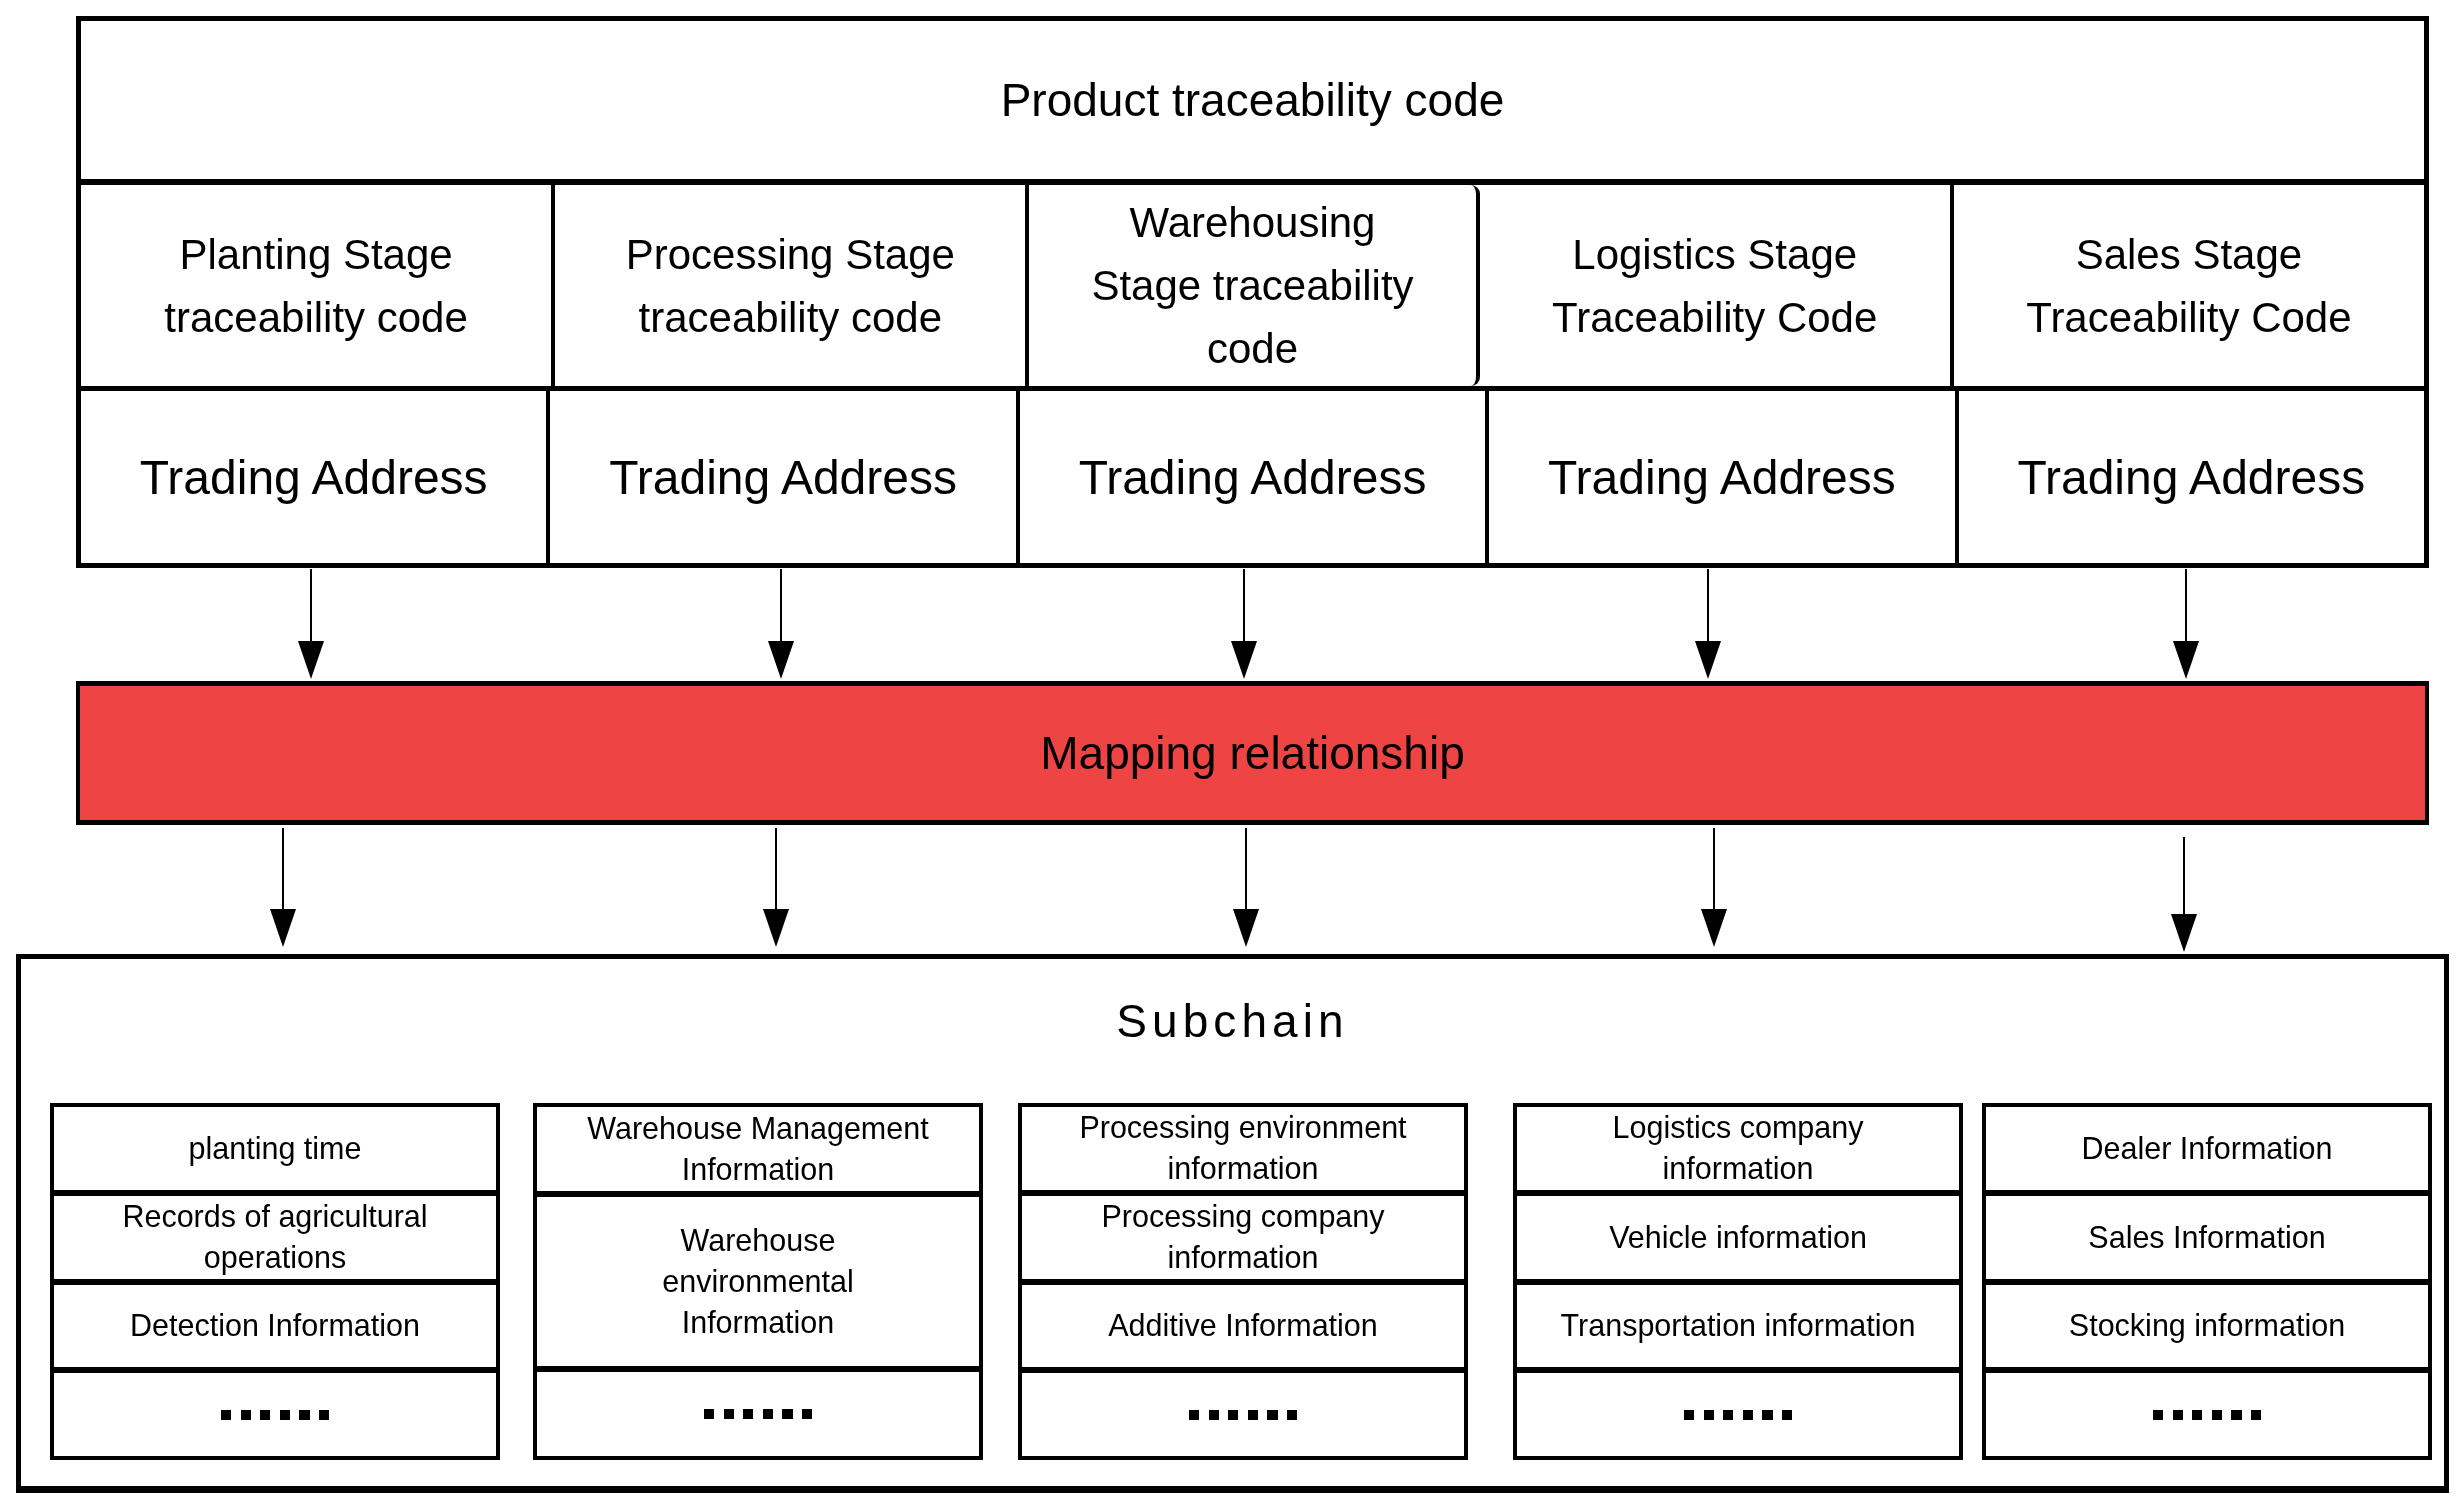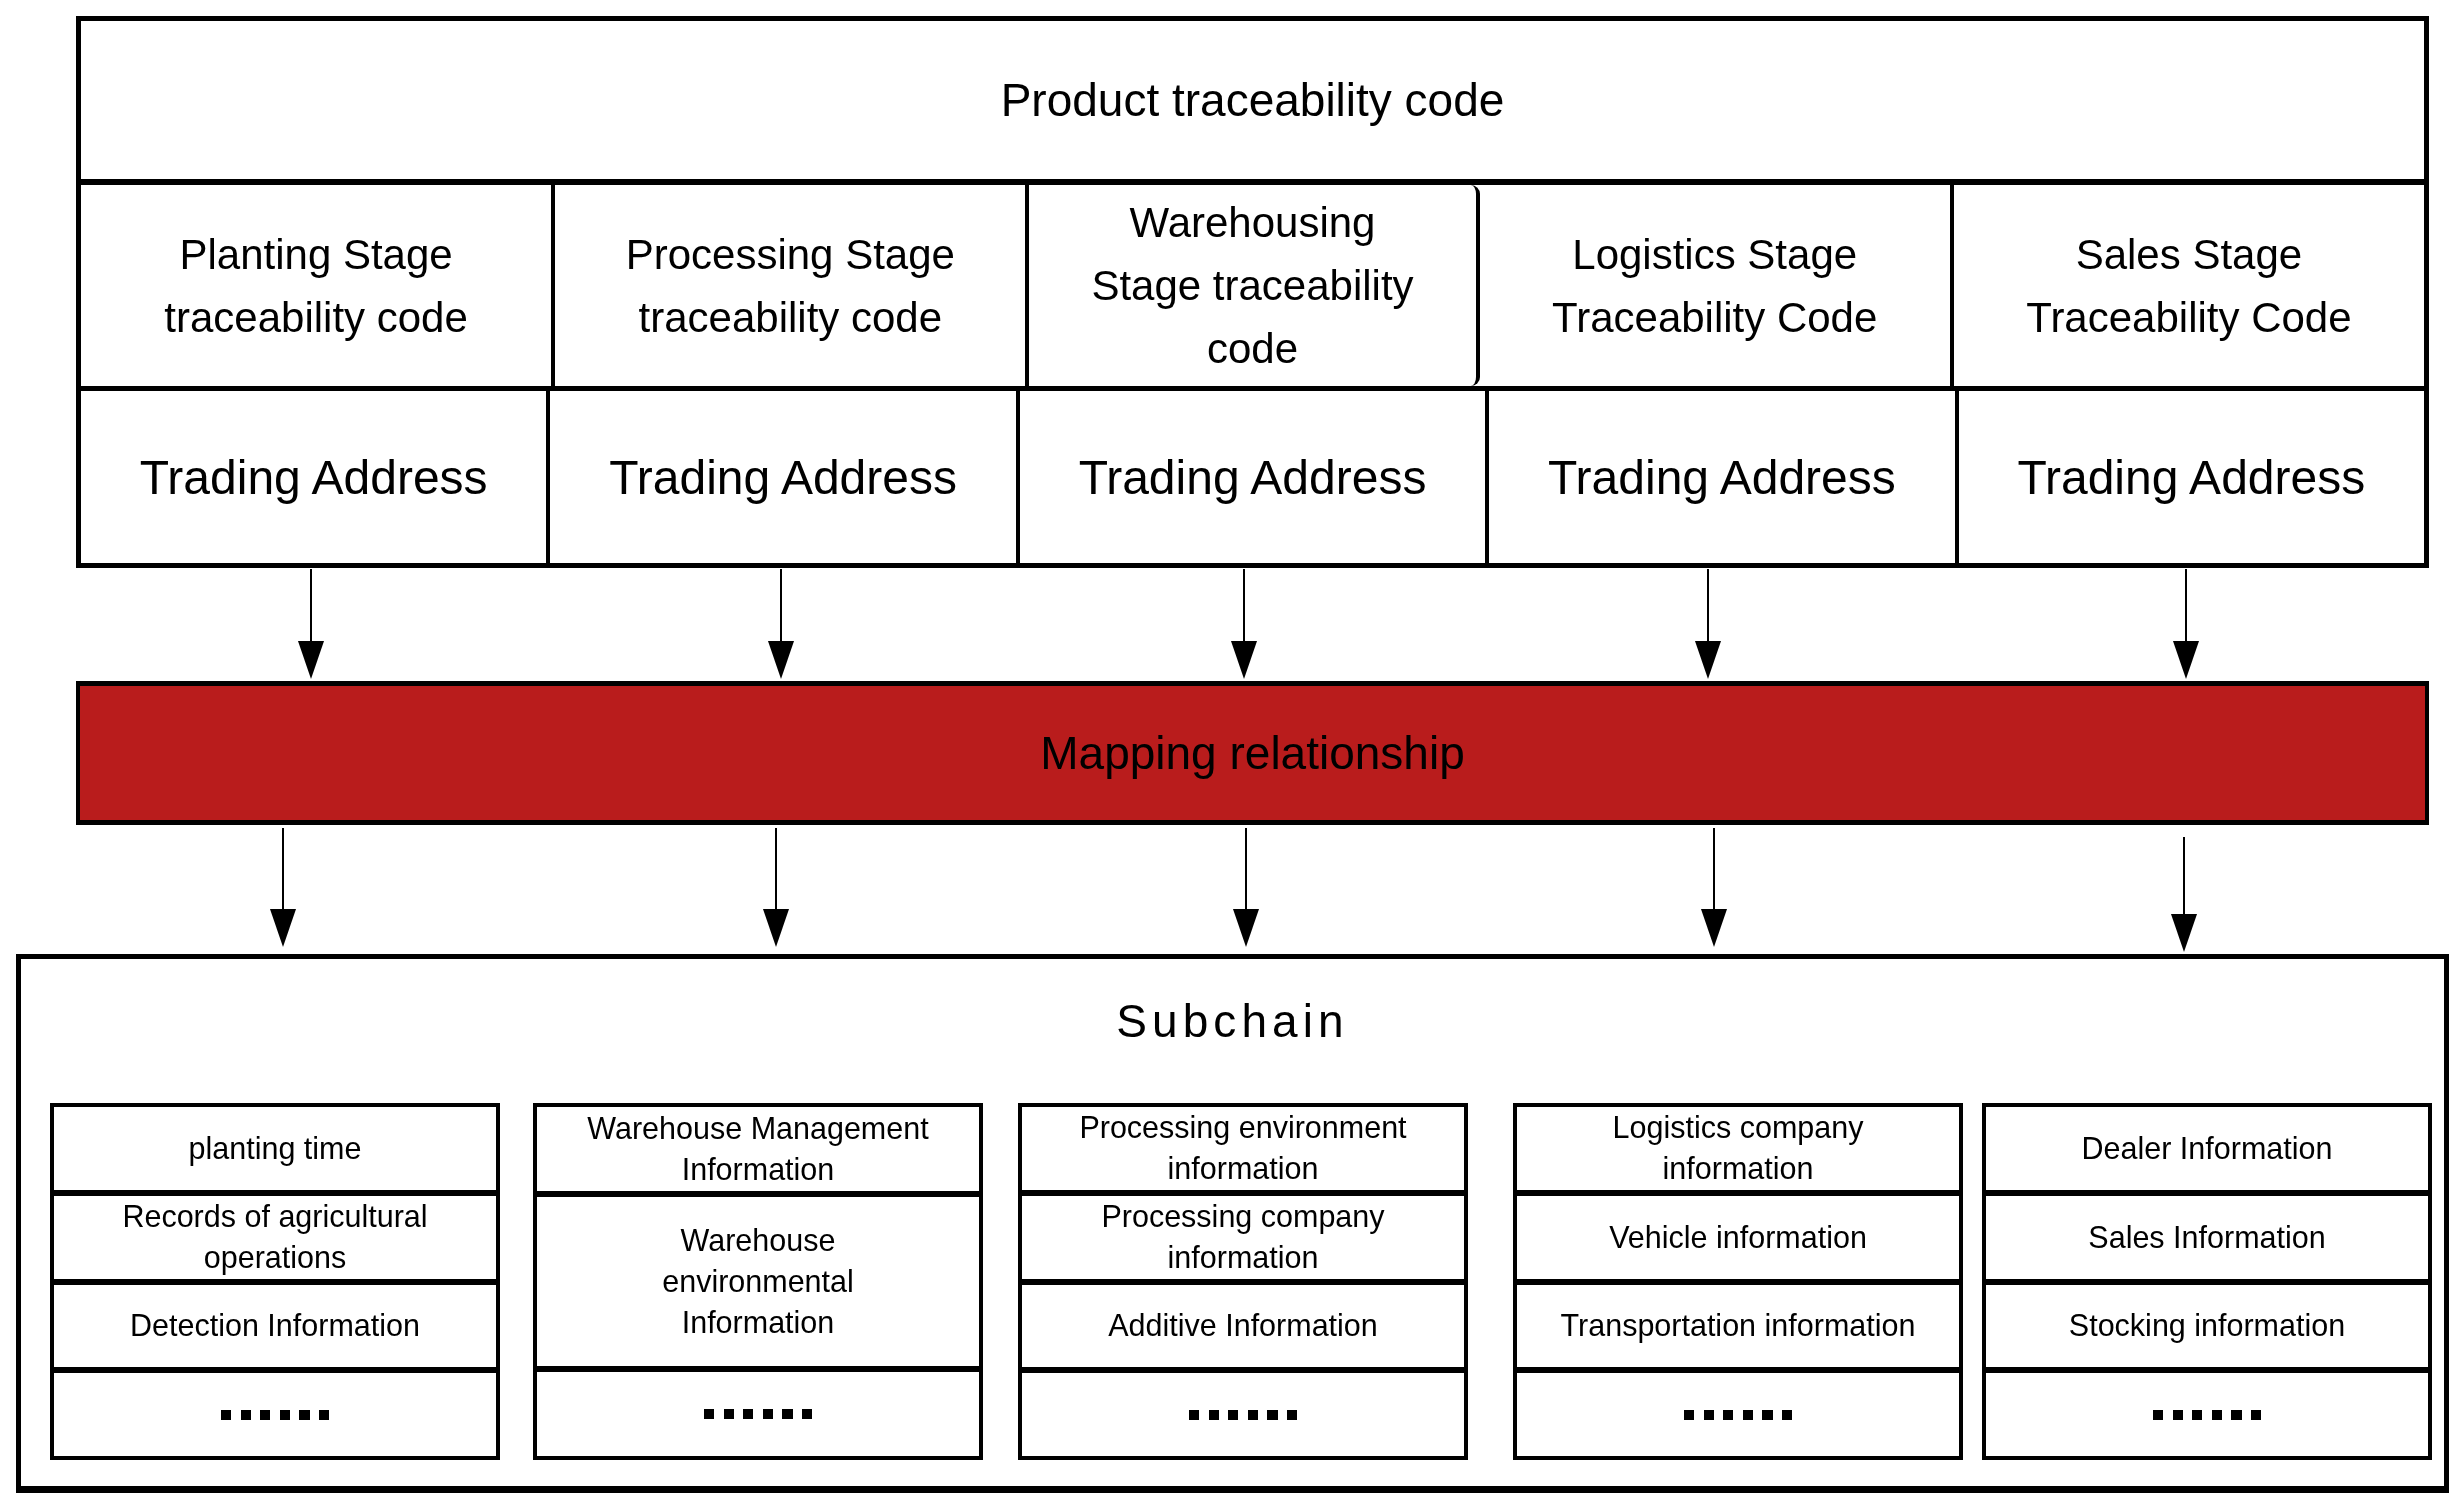--- a/index.html
+++ b/index.html
@@ -84,21 +84,21 @@
     position: absolute;
     left: 76px; top: 681px;
     width: 2353px; height: 144px;
     border: 4.4px solid #000;
     border-top-width: 5.1px;
     border-bottom-width: 5.1px;
     display: flex;
     align-items: center;
     justify-content: center;
     font-size: 46px;
-    background: #b91c1c;
+    background: #ef4444;
   }
 
   
   .subchain {
     position: absolute;
     left: 16px; top: 954px;
     width: 2433px; height: 539px;
     border: 5.1px solid #000;
     border-bottom-width: 7.3px;
     background: #fff;

